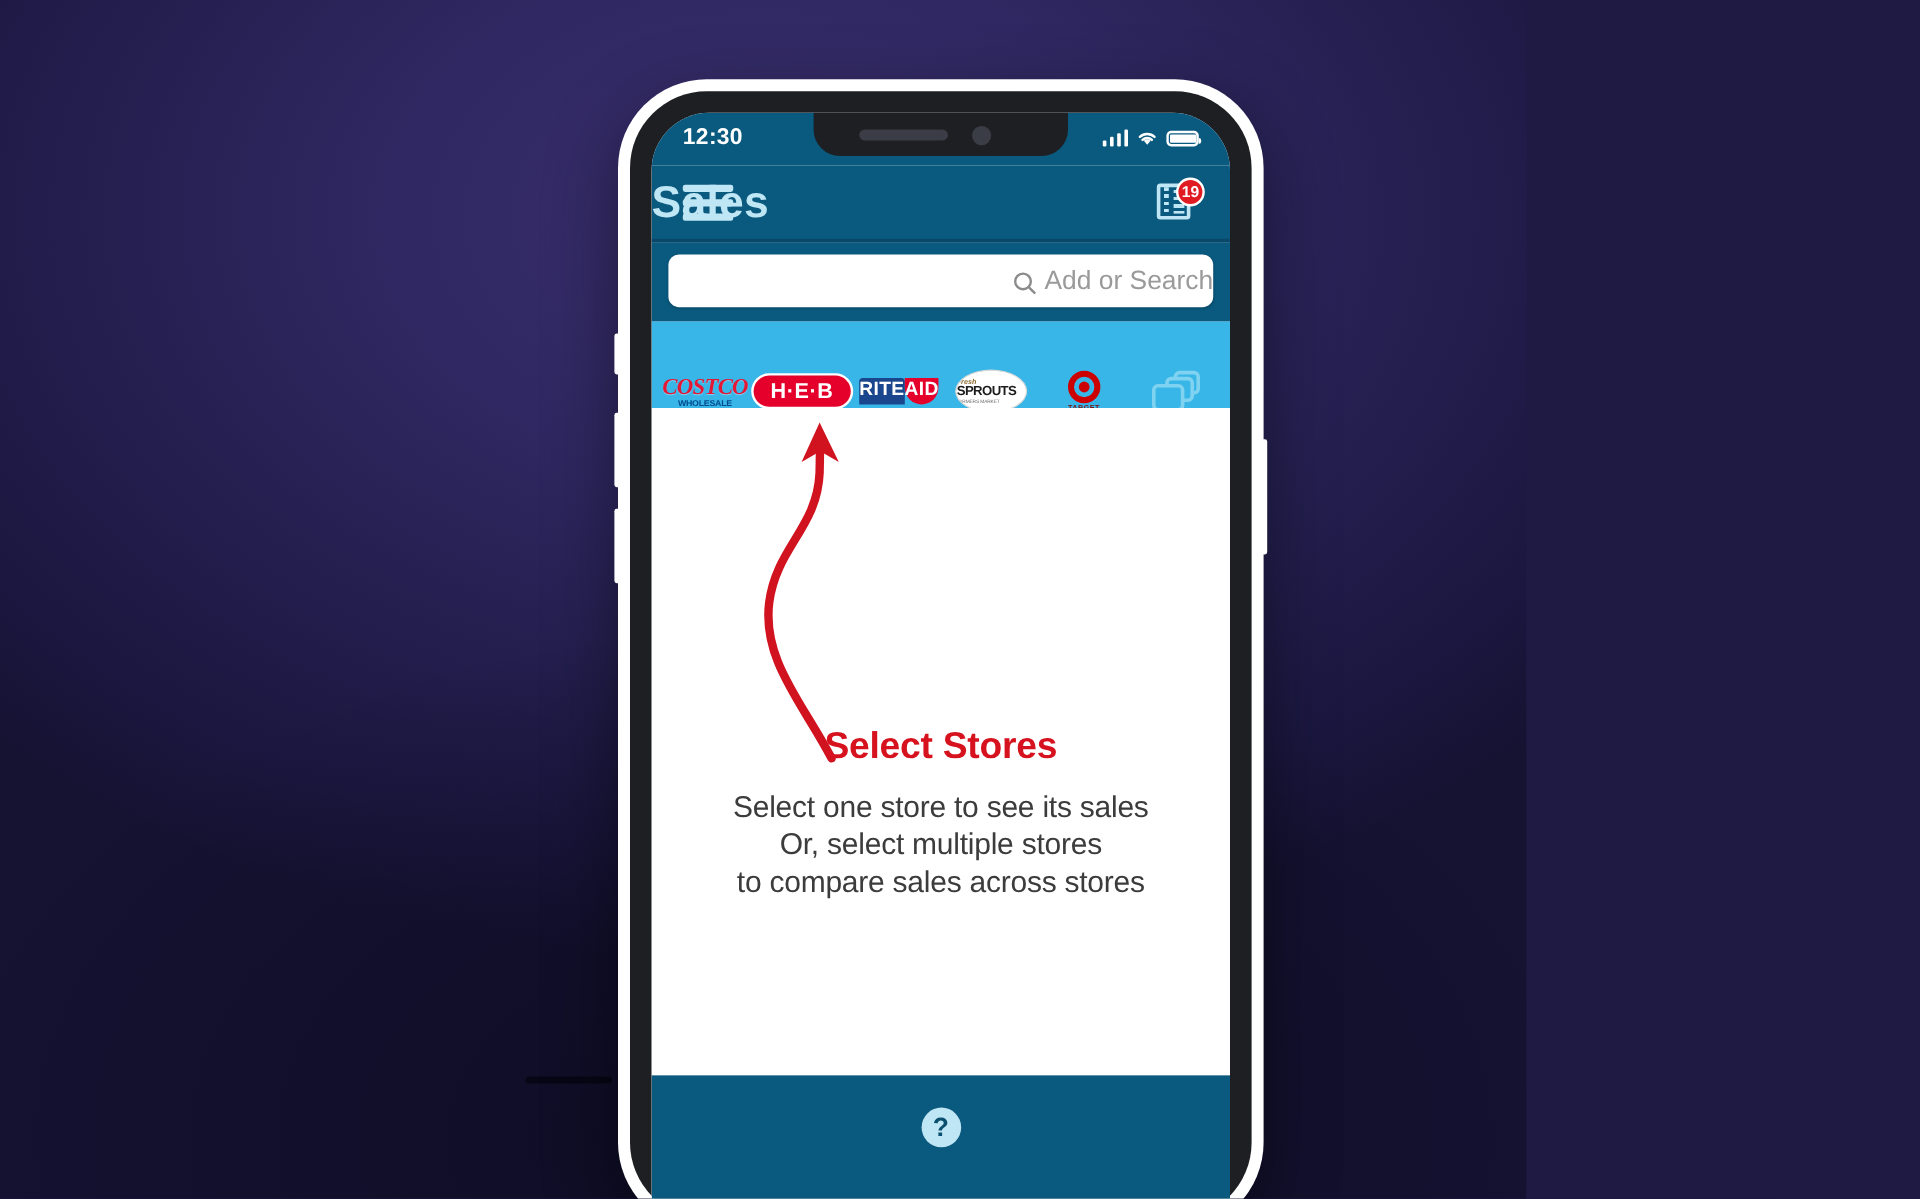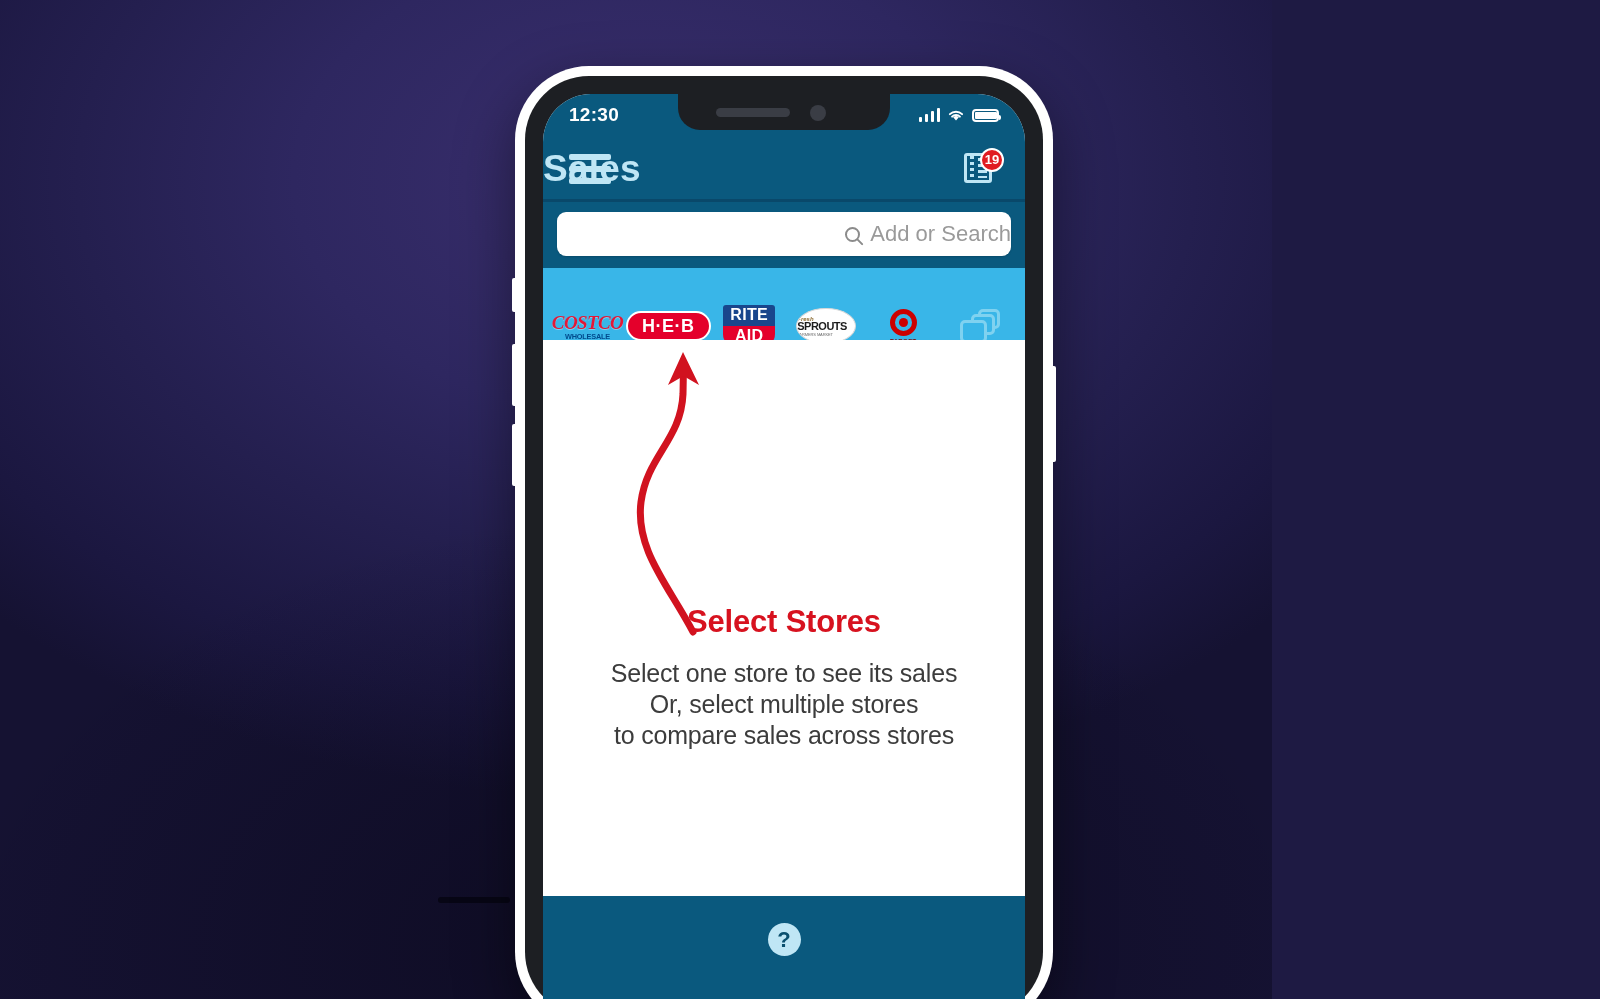--- a/index.html
+++ b/index.html
@@ -152,21 +152,21 @@
     color:#004b8d;font-size:7px;font-weight:bold;letter-spacing:-.2px;
     margin-top:1px;transform:scaleX(1.05);
   }
   
   .logo-heb{
     background:#e4002b;color:#fff;font-weight:bold;font-size:18px;
     border-radius:20px;padding:4px 14px;border:2px solid #fff;
     letter-spacing:.5px;line-height:1.05;
   }
   
-  .logo-rite{width:52px;display:flex;flex-direction:column;align-items:stretch;line-height:1;justify-content:center;}
+  .logo-rite{width:52px;display:flex;flex-direction:row;align-items:stretch;line-height:1;justify-content:center;}
   .logo-rite .r1{
     background:#19468c;color:#fff;font-weight:bold;font-size:16px;text-align:center;
     padding:2px 0 3px;border-radius:3px 3px 0 0;letter-spacing:.3px;
   }
   .logo-rite .r2{
     background:#e4002b;color:#fff;font-weight:bold;font-size:16px;text-align:center;
     padding:2px 0 4px;border-radius:0 0 14px 14px;letter-spacing:.3px;
   }
   
   .logo-sprouts{

